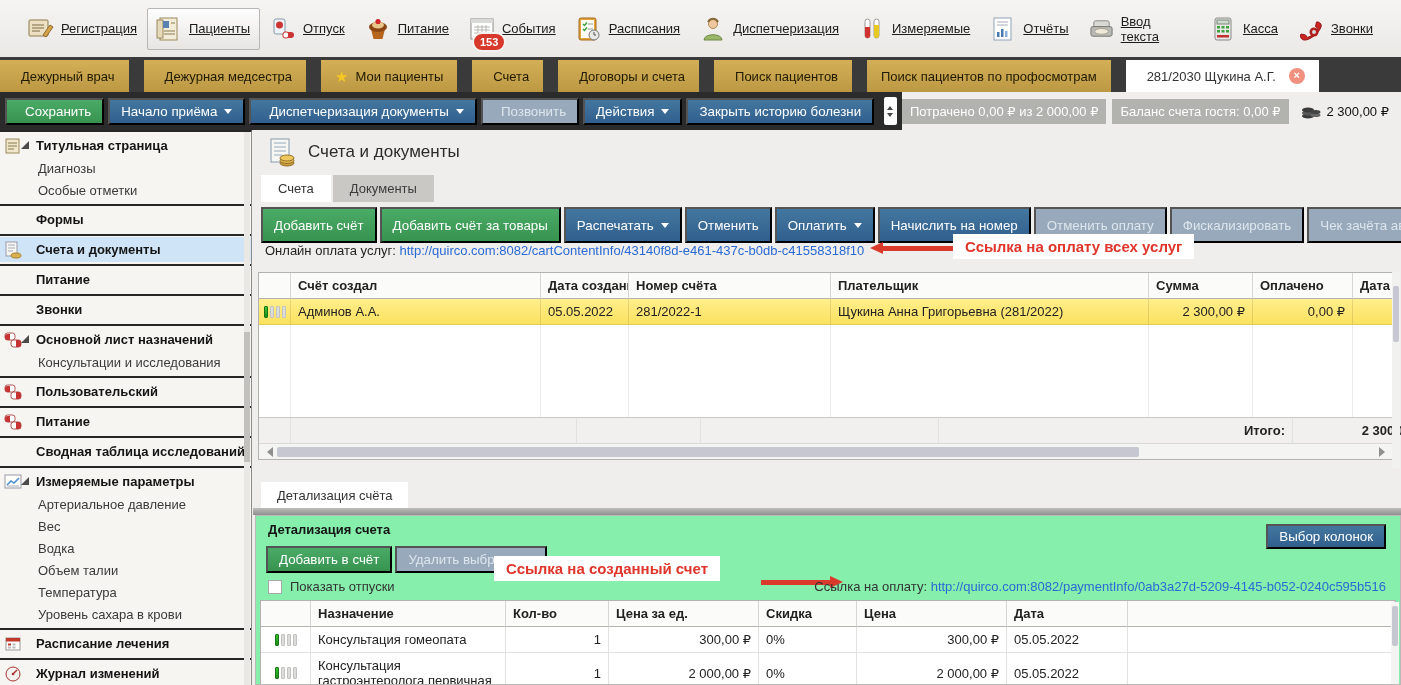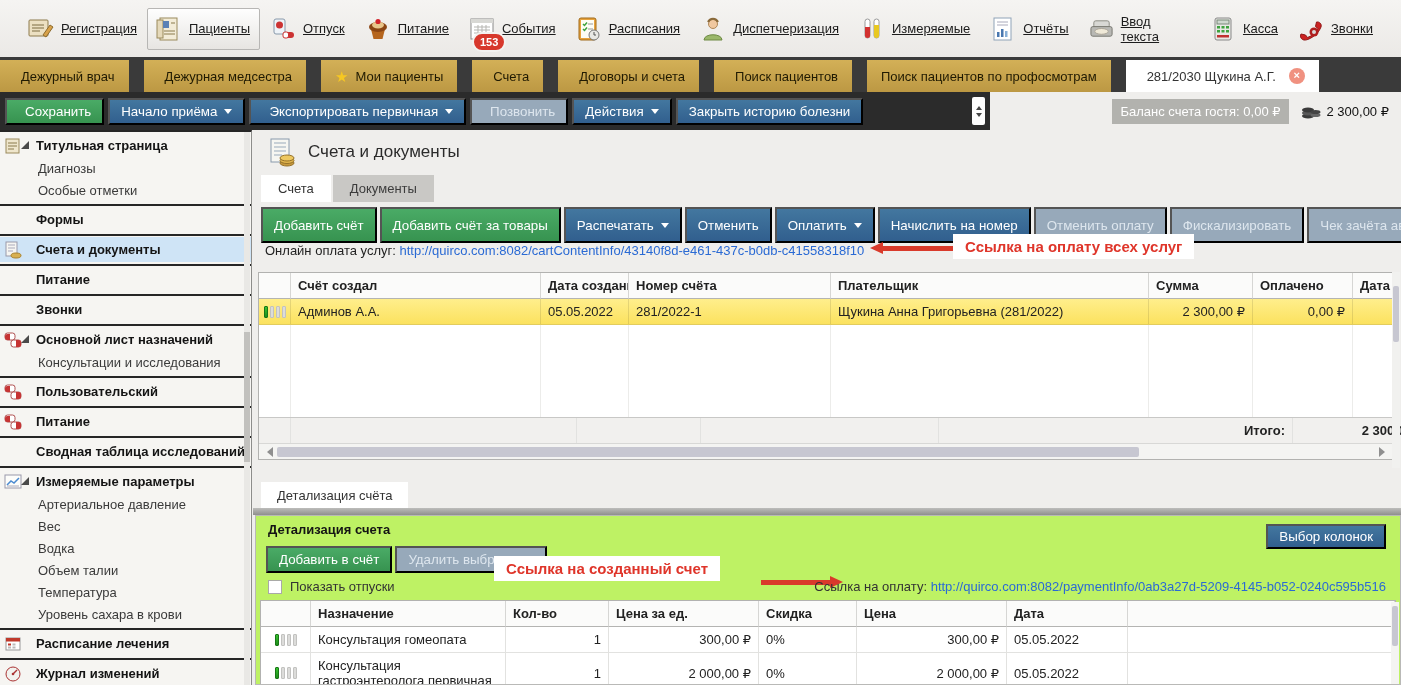--- a/index.html
+++ b/index.html
@@ -115,21 +115,21 @@
 
   .bars { display:inline-flex; gap:2px; align-items:flex-end; }
   .bars i { width:4px; height:12px; background:#dcdcda; border:1px solid #c2c2c0; border-radius:1px; }
   .bars i:first-child { background:linear-gradient(#38c331,#1e8c1b); border-color:#187616; }
 
   
   .dtab { position:absolute; left:8px; top:352px; padding:6px 16px; background:#fff; color:#333; }
   .splitter { position:absolute; left:0; top:378px; width:1148px; height:7px;
     background:linear-gradient(#bdbdbb,#8f8f8d); }
   .dpanel { position:absolute; left:2px; top:385px; width:1146px; height:170px;
-    background:#bef264; border:1px solid #b9b9b7; overflow:hidden; }
+    background:#86efac; border:1px solid #b9b9b7; overflow:hidden; }
   .dtitle { position:absolute; left:12px; top:6px; font-weight:bold; color:#141414; }
   .colbtn { position:absolute; right:14px; top:8px; height:25px; }
   .dbtns { position:absolute; left:10px; top:30px; display:flex; gap:3px; }
   .dcheck { position:absolute; left:12px; top:63px; display:flex; align-items:center; color:#333; }
   .cb { width:14px; height:14px; background:#fff; border:1px solid #a9a9a7; margin-right:8px; }
   .ann2 { left:238px; top:40px; }
   .arrow-right { left:505px; top:60px; width:82px; }
   .dlink { position:absolute; right:14px; top:63px; white-space:nowrap; color:#333; }
   .tbl2 { left:4px; top:84px; width:1136px; border-bottom:none; }
   .tbl2 .cell { white-space:normal; line-height:15px; }
@@ -384,21 +384,21 @@
         <span>Начало приёма</span>
         <span class="caret"></span>
       </button>
       <button class="btn btn-blue">
         <span class="ticon">
           <svg viewBox="0 0 16 16">
             <rect x="1" y="1" width="14" height="14" rx="2" fill="#fff"></rect>
             <text x="8" y="12" font-size="11" font-weight="bold" fill="#2b5797" text-anchor="middle">W</text>
           </svg>
         </span>
-        <span>Экспортировать первичная</span>
+        <span>Диспетчеризация документы</span>
         <span class="caret"></span>
       </button>
       <button class="btn btn-disabled">
         <span class="ticon">
           <svg viewBox="0 0 16 16">
             <rect x="4" y="1" width="8" height="14" rx="2" fill="#cdd8e2" stroke="#7a8a9a"></rect>
             <rect x="6" y="3" width="4" height="6" fill="#eef4f8"></rect>
             <circle cx="8" cy="12" r="1" fill="#7a8a9a"></circle>
           </svg>
         </span>
@@ -410,20 +410,21 @@
       </button>
       <button class="btn btn-blue">
         <span>Закрыть историю болезни</span>
       </button>
       <div class="overflow-handle">
         <i class="up"></i>
         <i class="dn"></i>
       </div>
     </div>
   <div class="ab-right">
+    <span class="chip">Потрачено 0,00 ₽ из 2 000,00 ₽</span>
     <span class="chip">Баланс счета гостя: 0,00 ₽</span>
     <span class="money">
       <span id="coins-icon">
           <svg viewBox="0 0 20 16" width="20" height="16">
             <ellipse cx="7" cy="13" rx="6" ry="2.4" fill="#3a3a3a"></ellipse>
             <ellipse cx="7" cy="10" rx="6" ry="2.4" fill="#585858"></ellipse>
             <ellipse cx="7" cy="7" rx="6" ry="2.4" fill="#3a3a3a"></ellipse>
             <ellipse cx="14.5" cy="12" rx="5" ry="2" fill="#666"></ellipse>
             <ellipse cx="14.5" cy="9" rx="5" ry="2" fill="#444"></ellipse>
           </svg>

